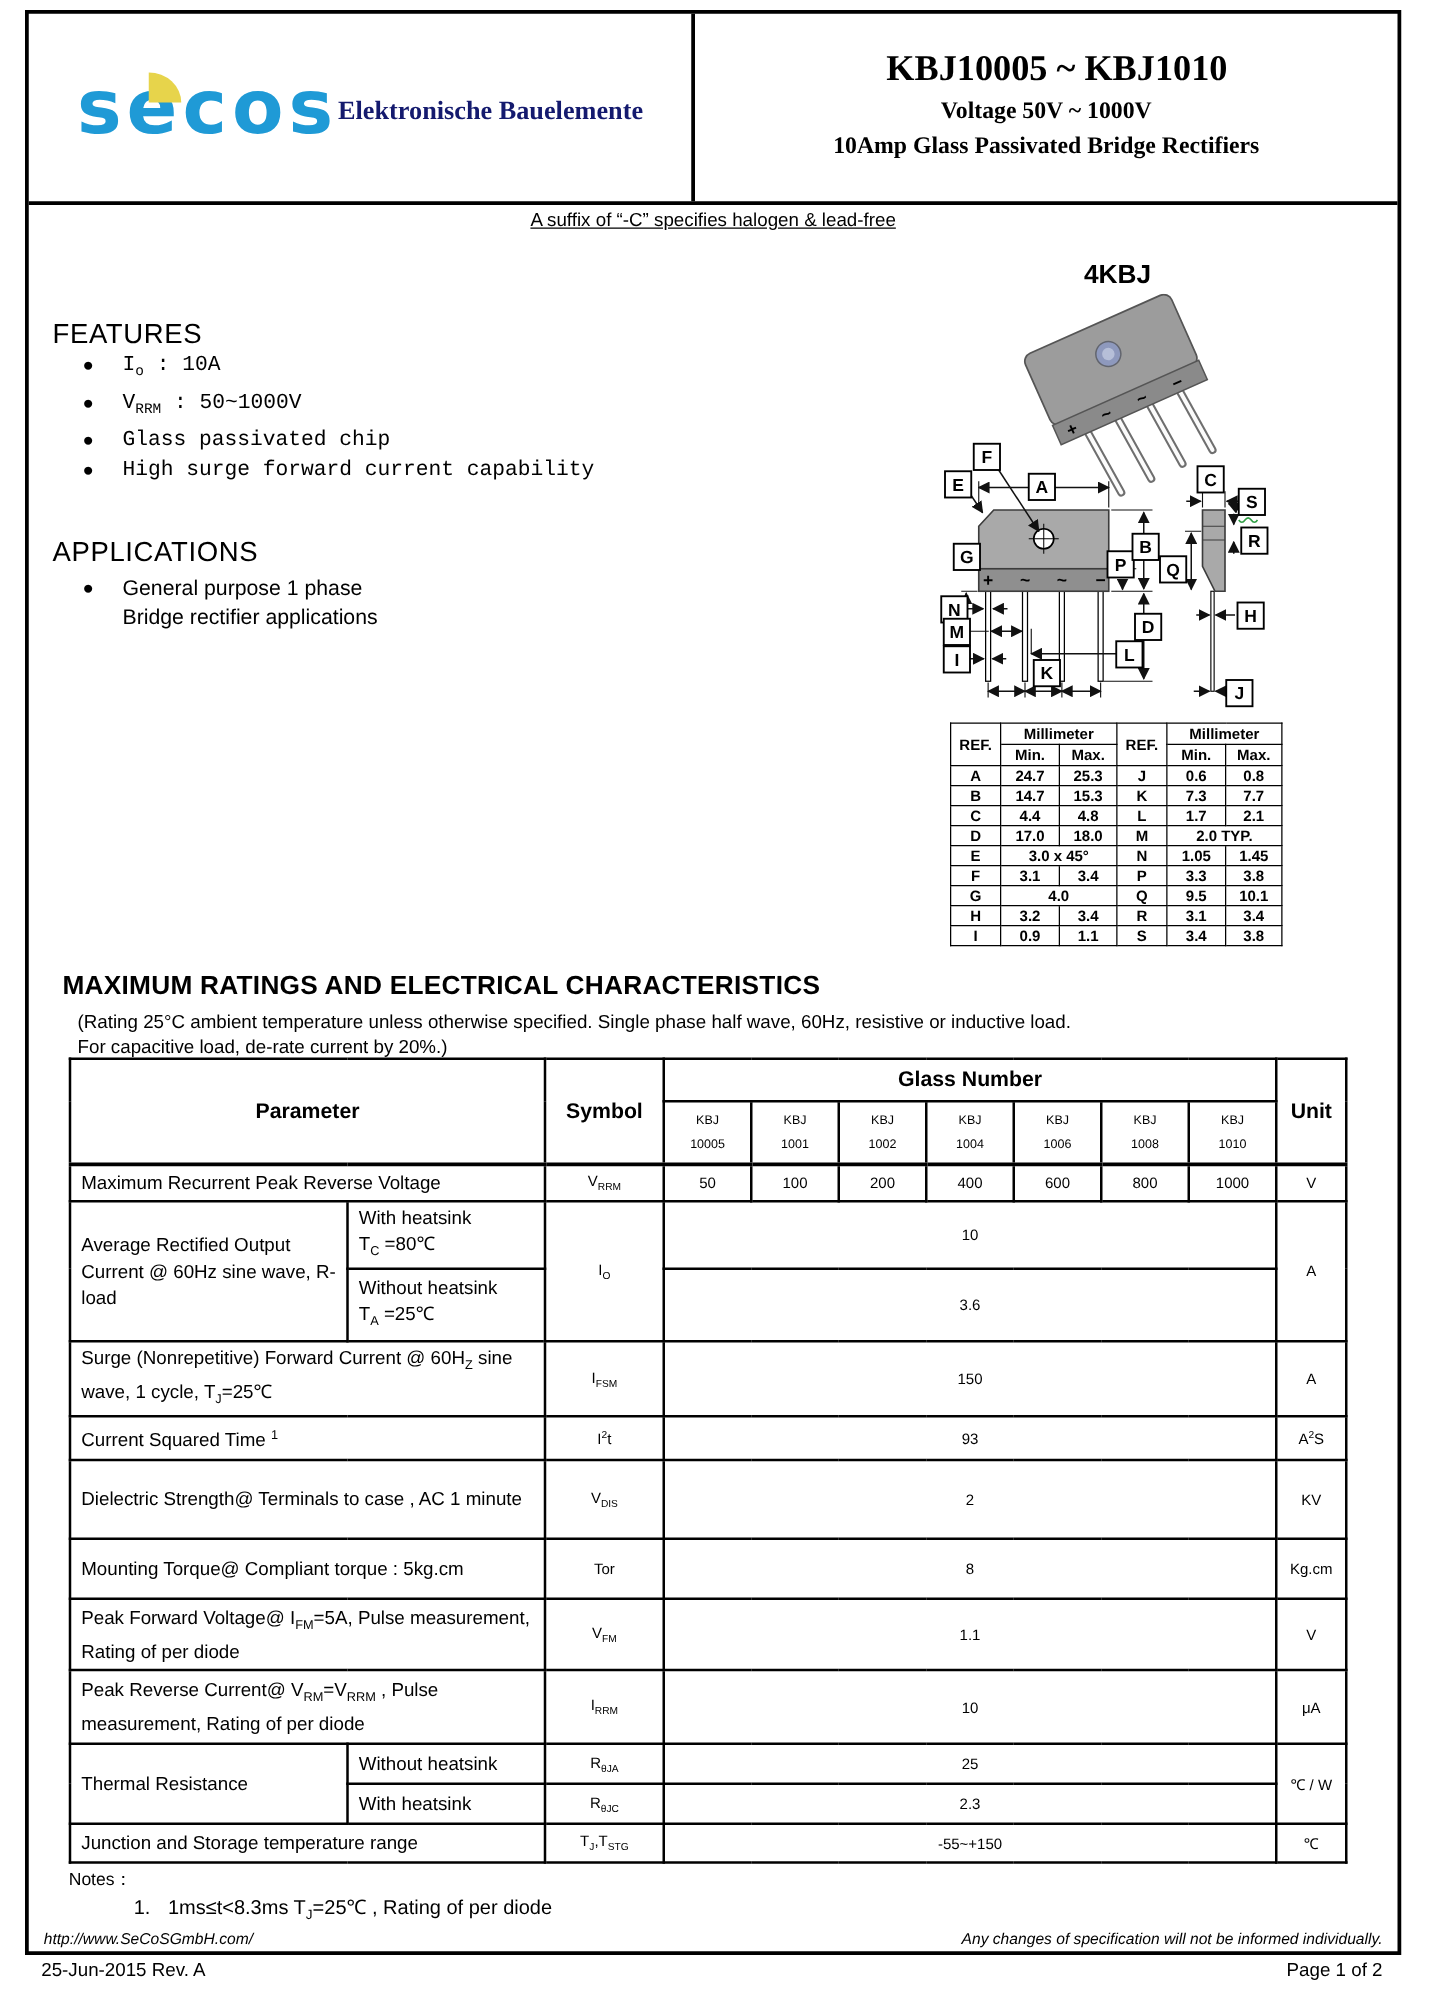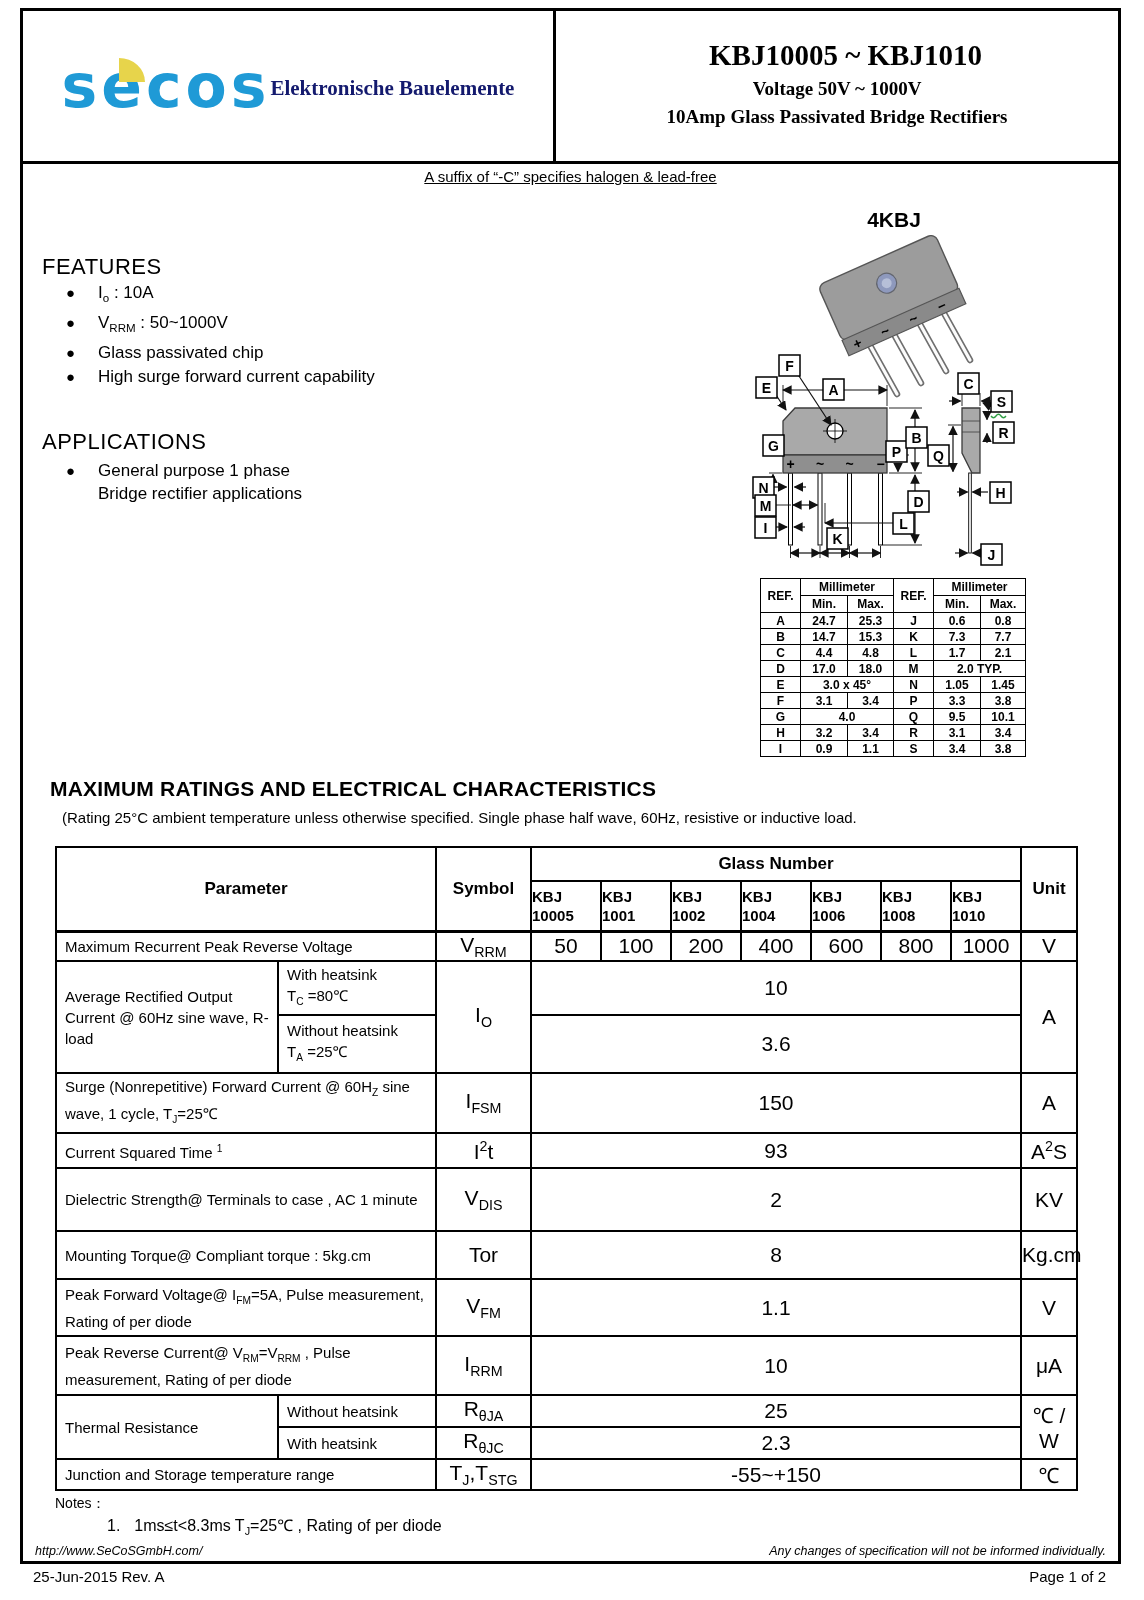--- a/index.html
+++ b/index.html
@@ -24,38 +24,38 @@
   .rohs{position:absolute;left:0;right:0;top:156px;text-align:center;font-size:15px;line-height:20px;}
   .rohs div{text-decoration:underline;}
   
   .pkg-name{position:absolute;left:811px;top:197px;width:120px;text-align:center;
             font-size:21px;font-weight:bold;}
   
   .sec-h{position:absolute;left:19px;font-size:22px;font-weight:normal;letter-spacing:.5px;}
   .feat-list{position:absolute;left:19px;width:440px;}
   .feat{display:flex;line-height:24.5px;font-size:17px;}
   .blt{width:14px;margin-left:24px;font-size:15px;}
-  .feat-txt{margin-left:18px;}
+  .feat-txt{margin-left:18px;font-family:Liberation Mono, monospace;}
   .app-txt{margin-left:18px;width:245px;line-height:23px;}
   
   .dims{position:absolute;left:737px;top:567px;border-collapse:collapse;table-layout:fixed;}
   .dims th,.dims td{border:1.5px solid #000;text-align:center;padding:0;
                     font-size:12px;font-weight:bold;height:15px;}
   .dims th{height:16px;}
   
   .rat-title{position:absolute;left:27px;top:766px;font-size:21px;font-weight:bold;letter-spacing:.2px;}
   .rat-sub{position:absolute;left:39px;top:797px;font-size:15px;line-height:20px;}
   table.rt{position:absolute;left:32px;top:835px;border-collapse:collapse;table-layout:fixed;
            width:1021px;}
   .rt th,.rt td{border:2px solid #000;padding:0;}
   .rt th{font-size:17px;font-weight:bold;}
   .rt .thb{border-bottom:3px solid #000;}
-  .rt .pn{font-size:15px;line-height:19px;font-weight:bold;text-align:left;}
+  .rt .pn{font-size:10px;line-height:19px;font-weight:normal;text-align:center;}
   .rt td.pl{font-size:15px;text-align:left;padding:2px 6px 2px 8px;line-height:21px;}
-  .rt td.ctr{font-size:21px;text-align:center;}
+  .rt td.ctr{font-size:12px;text-align:center;}
   .rt td.cond{font-size:15px;text-align:left;padding:2px 4px 2px 8px;line-height:21px;}
   sub{font-size:68%;}
   sup{font-size:68%;}
   
   .notes-h{position:absolute;left:32px;top:1484px;font-size:14px;}
   .note-item{position:absolute;left:72px;top:1503px;font-size:16px;margin-left:12px;}
   .note-item .ntxt{margin-left:14px;}
   .f-url{position:absolute;left:12px;top:1533px;font-size:12.5px;font-style:italic;}
   .f-dis{position:absolute;right:12px;top:1533px;font-size:12.5px;font-style:italic;}
   .f-date{position:absolute;left:33px;top:1568px;font-size:15px;}
@@ -380,20 +380,21 @@
             <td>S</td>
             <td>3.4</td>
             <td>3.8</td>
           </tr>
     </tbody>
       </table>
 
     <div class="rat-title">MAXIMUM RATINGS AND ELECTRICAL CHARACTERISTICS</div>
     <div class="rat-sub">
       <div>(Rating 25°C ambient temperature unless otherwise specified. Single phase half wave, 60Hz, resistive or inductive load.</div>
+      <div>For capacitive load, de-rate current by 20%.)</div>
     </div>
 
     <table class="rt">
       <colgroup>
         <col style="width:222px">
           <col style="width:158px">
           <col style="width:95px">
         <col style="width:70px">
           <col style="width:70px">
           <col style="width:70px">

